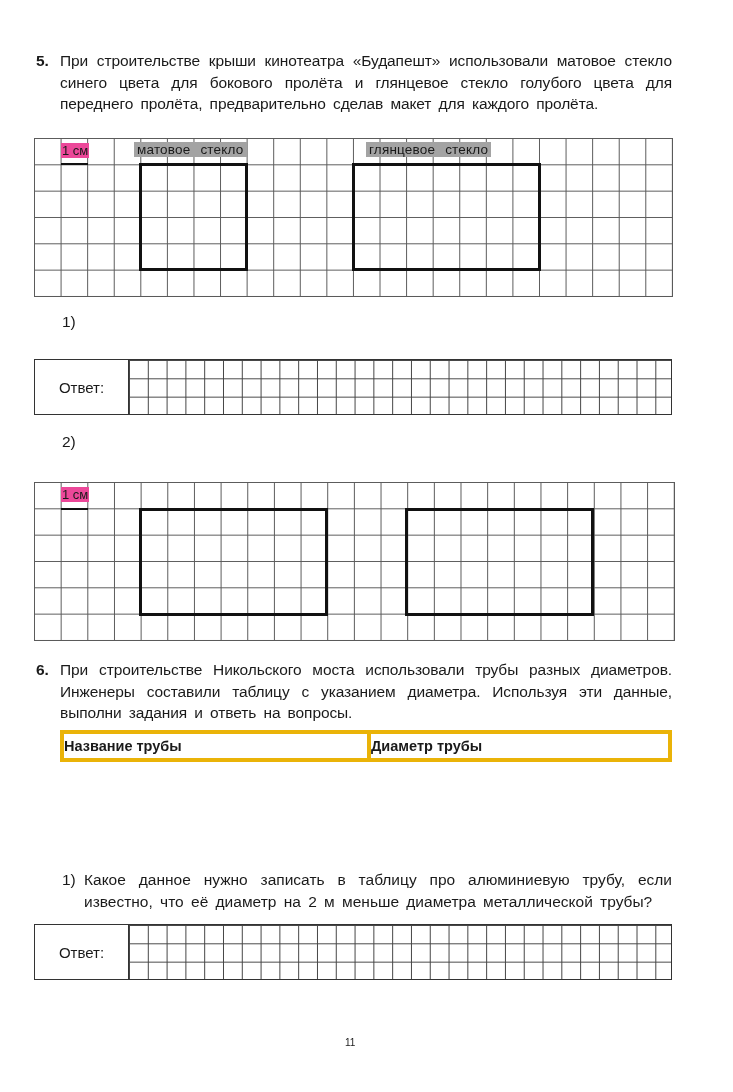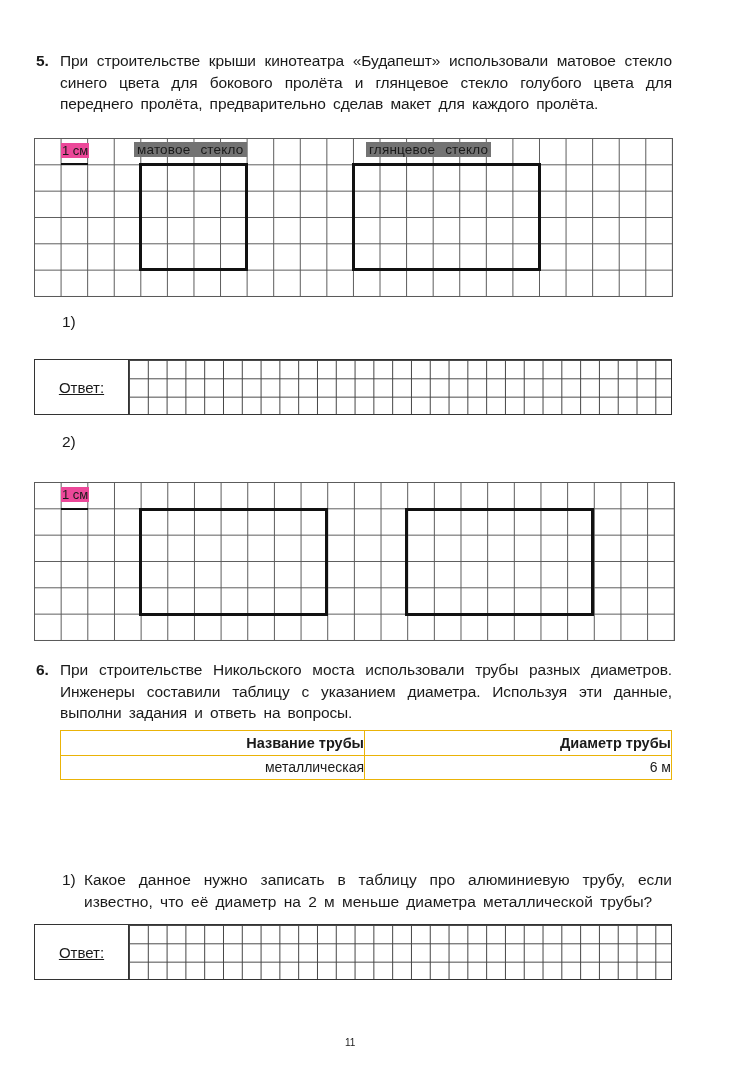--- a/index.html
+++ b/index.html
@@ -23,41 +23,41 @@
     background-image:
       linear-gradient(to right, #5a5a5a 1px, transparent 1px),
       linear-gradient(to bottom, #5a5a5a 1px, transparent 1px);
     border-right: 1px solid #5a5a5a; border-bottom: 1px solid #5a5a5a;
   }
   .g1 { left: 34px; top: 138px; width: 638px; height: 158px; background-size: 26.58px 26.33px; }
   .g2 { left: 34px; top: 482px; width: 640px; height: 158px; background-size: 26.67px 26.33px; }
   .rect { position: absolute; border: 3px solid #111; box-sizing: border-box; }
   .scale-label { position: absolute; font-size: 13px; background: #ec4899; padding: 0 1px; }
   .scale-line { position: absolute; height: 2px; background: #111; }
-  .glabel { position: absolute; font-size: 13.5px; background: #737373; padding: 0 3px; letter-spacing: 0.2px; word-spacing: 6px; }
+  .glabel { position: absolute; font-size: 13.5px; background: #a3a3a3; padding: 0 3px; letter-spacing: 0.2px; word-spacing: 6px; }
 
   .answer {
     position: absolute; left: 34px; width: 638px; height: 56px;
     border: 1px solid #333; box-sizing: border-box; display: flex;
   }
-  .answer .lbl { width: 93px; border-right: 1px solid #333; display: flex; align-items: center; justify-content: center; font-size: 15px; text-decoration: underline; }
+  .answer .lbl { width: 93px; border-right: 1px solid #333; display: flex; align-items: center; justify-content: center; font-size: 15px; }
   .answer .cells {
     flex: 1;
     background-image:
       linear-gradient(to right, #444 1px, transparent 1px),
       linear-gradient(to bottom, #444 1px, transparent 1px);
     background-size: 18.8px 18.33px;
   }
 
   table.pipes {
     position: absolute; left: 60px; top: 730px; width: 612px;
     border-collapse: collapse; font-size: 14px;
   }
   table.pipes th, table.pipes td {
-    border: 1px solid #eab308; height: 23.5px; padding: 0; text-align: right;
+    border: 4px solid #eab308; height: 23.5px; padding: 0; text-align: left;
   }
   table.pipes th { font-weight: bold; font-size: 14.5px; }
   table.pipes td.c1, table.pipes th.c1 { width: 303px; }
 
   .page-num { position: absolute; left: 345px; top: 1037px; font-size: 10px; }
 </style>
 </head>
 <body>
 
 <div class="para" style="left:60px; top:50px; width:612px;">
@@ -98,24 +98,20 @@
 </div>
 
 <table class="pipes">
   <thead>
     <tr>
       <th class="c1">Название трубы</th>
       <th>Диаметр трубы</th>
     </tr>
   </thead>
   <tbody>
-    <tr>
-      <td class="c1">металлическая</td>
-      <td>6 м</td>
-    </tr>
   </tbody>
 </table>
 
 <div class="sub" style="left:84px; top:869px; width:588px;">
   <span class="num">1)</span>
   <span>Какое данное нужно записать в таблицу про алюминиевую трубу, если известно, что её диаметр на 2 м меньше диаметра металлической трубы?</span>
 </div>
 
 <div class="answer" style="top:924px;">
   <div class="lbl">Ответ:</div>

